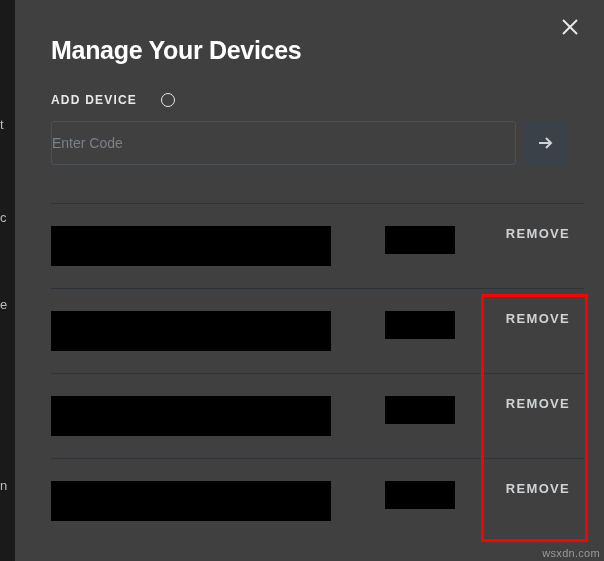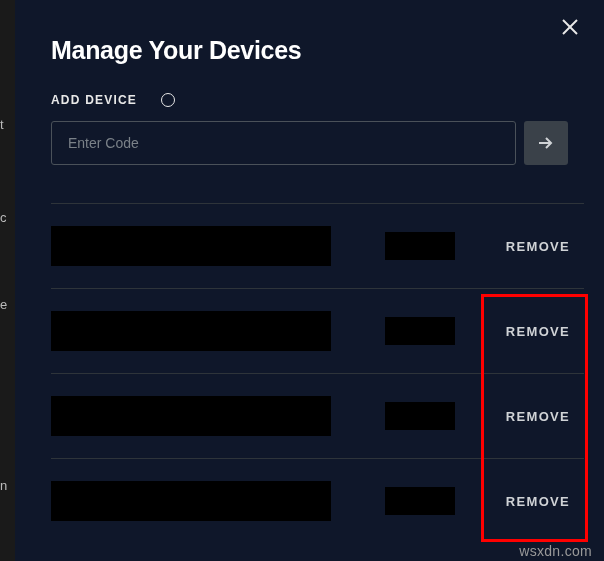--- a/index.html
+++ b/index.html
@@ -31,21 +31,21 @@
       line-height: 1;
       white-space: nowrap;
       overflow: hidden;
     }
     .modal {
       position: absolute;
       left: 15px;
       right: 0;
       top: 0;
       bottom: 0;
-      background: #0f172a;
+      background: #404040;
       padding: 0;
     }
     .close-btn {
       position: absolute;
       top: 15px;
       right: 22px;
       width: 24px;
       height: 24px;
       cursor: pointer;
       color: #e8e8e8;
@@ -86,21 +86,21 @@
       display: flex;
       gap: 8px;
       align-items: stretch;
     }
     .code-input {
       flex: 1;
       height: 44px;
       background: transparent;
       border: 1px solid #4a5159;
       border-radius: 3px;
-      padding: 0 16px;
+      padding: 0 0;
       color: #ffffff;
       font-size: 14px;
       outline: none;
     }
     .code-input::placeholder {
       color: #7a8188;
     }
     .submit-btn {
       width: 44px;
       height: 44px;
@@ -127,21 +127,21 @@
       flex: 0 0 334px;
     }
     .col-date {
       flex: 0 0 88px;
     }
     .col-act {
       flex: 1;
     }
     .row {
       display: flex;
-      align-items: center;
+      align-items: flex-start;
       padding: 22px 0;
       border-top: 1px solid #2e343a;
     }
     .redact-cell {
       flex: 0 0 334px;
     }
     .redact-box {
       background: #000000;
       height: 40px;
       width: 280px;
@@ -174,23 +174,23 @@
       right: 16px;
       top: 294px;
       width: 107px;
       height: 248px;
       border: 3px solid #ff0000;
       pointer-events: none;
     }
     .watermark {
       position: absolute;
       bottom: 2px;
-      right: 12px;
+      right: 4px;
       color: #999;
-      font-size: 14px;
+      font-size: 11px;
       letter-spacing: 0.3px;
     }
   </style>
 </head>
 <body>
 
 <div class="sidebar-bg">
   <span class="sidebar-cut" style="top:118px;">t</span>
   <span class="sidebar-cut" style="top:211px;">c</span>
   <span class="sidebar-cut" style="top:298px;">e</span>

